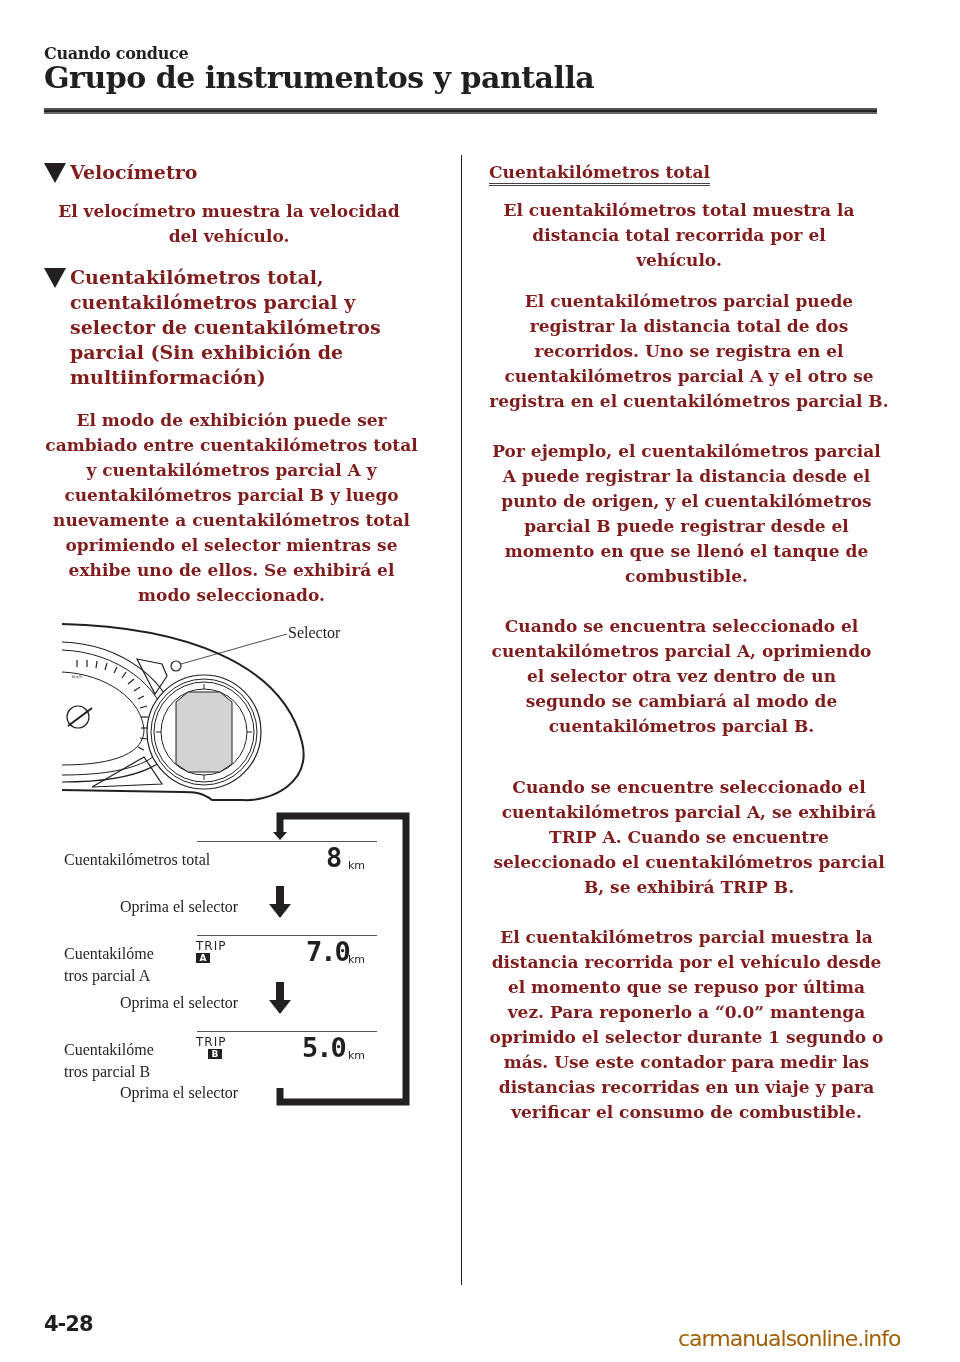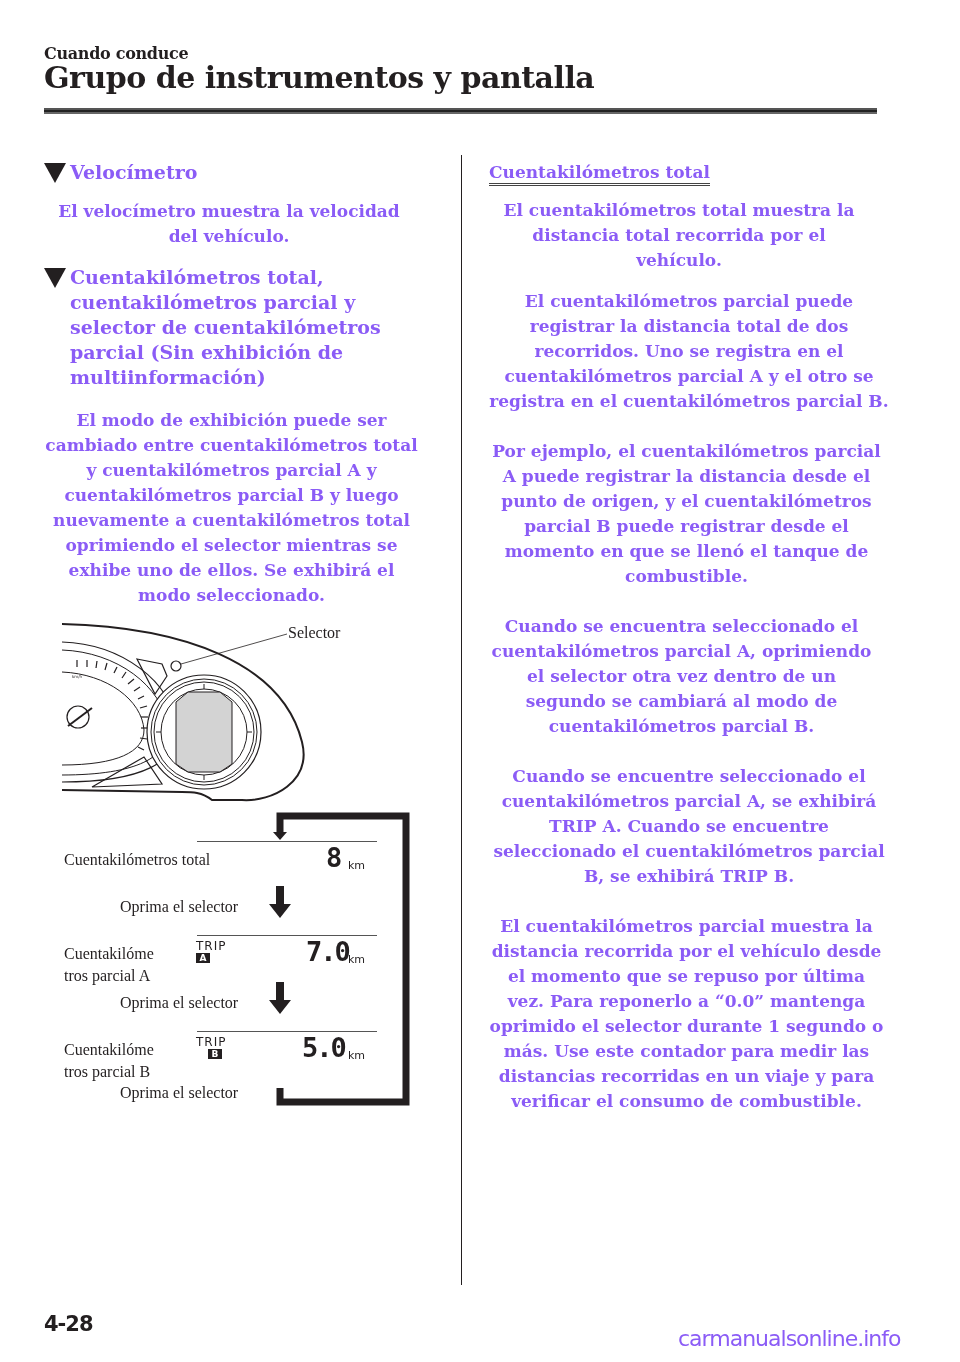--- a/index.html
+++ b/index.html
@@ -7,21 +7,21 @@
          font-family: "DejaVu Serif", "Liberation Serif", serif; color: #231f20; }
 
   .breadcrumb { position: absolute; left: 44px; top: 44px; font-size: 16px; font-weight: bold;
                 letter-spacing: -0.3px; color: #231f20; font-family: "DejaVu Serif", serif; }
   .page-title { position: absolute; left: 44px; top: 60px; font-size: 30px; font-weight: bold;
                 letter-spacing: -0.5px; color: #231f20; font-family: "DejaVu Serif", serif; margin: 0; }
   .header-rule { position: absolute; left: 44px; top: 108px; width: 833px; height: 6px;
                  background: linear-gradient(#555 0, #555 2px, #222 2px, #222 4px, #666 4px, #666 6px); }
   .col-divider { position: absolute; left: 461px; top: 155px; width: 1px; height: 1130px; background: #231f20; }
 
-  .col { position: absolute; font-size: 17px; line-height: 25px; font-weight: bold; color: #8b5cf6; }
+  .col { position: absolute; font-size: 17px; line-height: 25px; font-weight: bold; color: #7f1d1d; }
   .col-left { left: 44px; top: 160px; width: 400px; }
   .col-right { left: 489px; top: 160px; width: 400px; }
 
   .h-tri { display: flex; align-items: flex-start; margin: 0 0 14px 0; font-size: 19px; line-height: 25px; font-weight: bold; }
   .tri { width: 0; height: 0; border-left: 11px solid transparent; border-right: 11px solid transparent;
          border-top: 20px solid #231f20; margin: 3px 4px 0 0; flex: 0 0 auto; }
   .p { margin: 0 0 16px 0; text-align: center; }
   .sub-h { display: inline-block; font-size: 17px; font-weight: bold; border-bottom: 3px double #444;
            padding-bottom: 0; margin: 0 0 12px 0; line-height: 22px; }
 
@@ -32,21 +32,21 @@
          color: #231f20; letter-spacing: -2px; }
   .km { position: absolute; font-family: "DejaVu Sans", sans-serif; font-size: 11px; color: #231f20; }
   .trip { position: absolute; font-family: "DejaVu Sans", sans-serif; font-size: 12px; color: #231f20; letter-spacing: 1px; line-height: 12px; }
   .trip-badge { position: absolute; background: #231f20; color: #fff; font-family: "DejaVu Sans", sans-serif;
                 font-size: 9px; font-weight: bold; width: 14px; height: 10px; line-height: 10px; text-align: center; }
   .hline { position: absolute; height: 1px; background: #555; }
 
   .page-number { position: absolute; left: 44px; top: 1312px; font-size: 21px; font-weight: bold;
                  font-family: "DejaVu Sans", sans-serif; letter-spacing: -1px; color: #231f20; }
   .watermark { position: absolute; left: 678px; top: 1326px; font-size: 22px; font-family: "DejaVu Sans", sans-serif;
-               color: #8b5cf6; letter-spacing: -1px; }
+               color: #a16207; letter-spacing: -1px; }
 </style>
 </head>
 <body>
 
 <div class="breadcrumb">Cuando conduce</div>
 <h1 class="page-title">Grupo de instrumentos y pantalla</h1>
 <div class="header-rule"></div>
 <div class="col-divider"></div>
 
 <div class="col col-left">
@@ -149,19 +149,19 @@
   <div class="km" style="left:286px; top:427px;">km</div>
 
   <div class="fig-text" style="left:58px; top:460px;">Oprima el selector</div>
 </div>
 
 <div class="col col-right">
   <div class="sub-h">Cuentakilómetros total</div>
   <p class="p" style="width:380px;">El cuentakilómetros total muestra la distancia total recorrida por el vehículo.</p>
   <p class="p" style="width:400px; margin-bottom:25px;">El cuentakilómetros parcial puede registrar la distancia total de dos recorridos. Uno se registra en el cuentakilómetros parcial A y el otro se registra en el cuentakilómetros parcial B.</p>
   <p class="p" style="width:395px; margin-bottom:25px;">Por ejemplo, el cuentakilómetros parcial A puede registrar la distancia desde el punto de origen, y el cuentakilómetros parcial B puede registrar desde el momento en que se llenó el tanque de combustible.</p>
-  <p class="p" style="width:385px; margin-bottom:25px;">Cuando se encuentra seleccionado el cuentakilómetros parcial A, oprimiendo el selector otra vez dentro de un segundo se cambiará al modo de cuentakilómetros parcial B.</p>
+  <p class="p" style="width:385px; margin-bottom:36px;">Cuando se encuentra seleccionado el cuentakilómetros parcial A, oprimiendo el selector otra vez dentro de un segundo se cambiará al modo de cuentakilómetros parcial B.</p>
   <p class="p" style="width:400px; margin-bottom:25px;">Cuando se encuentre seleccionado el cuentakilómetros parcial A, se exhibirá TRIP A. Cuando se encuentre seleccionado el cuentakilómetros parcial B, se exhibirá TRIP B.</p>
   <p class="p" style="width:395px;">El cuentakilómetros parcial muestra la distancia recorrida por el vehículo desde el momento que se repuso por última vez. Para reponerlo a “0.0” mantenga oprimido el selector durante 1 segundo o más. Use este contador para medir las distancias recorridas en un viaje y para verificar el consumo de combustible.</p>
 </div>
 
 <div class="page-number">4-28</div>
 <div class="watermark">carmanualsonline.info</div>
 
 </body></html>

